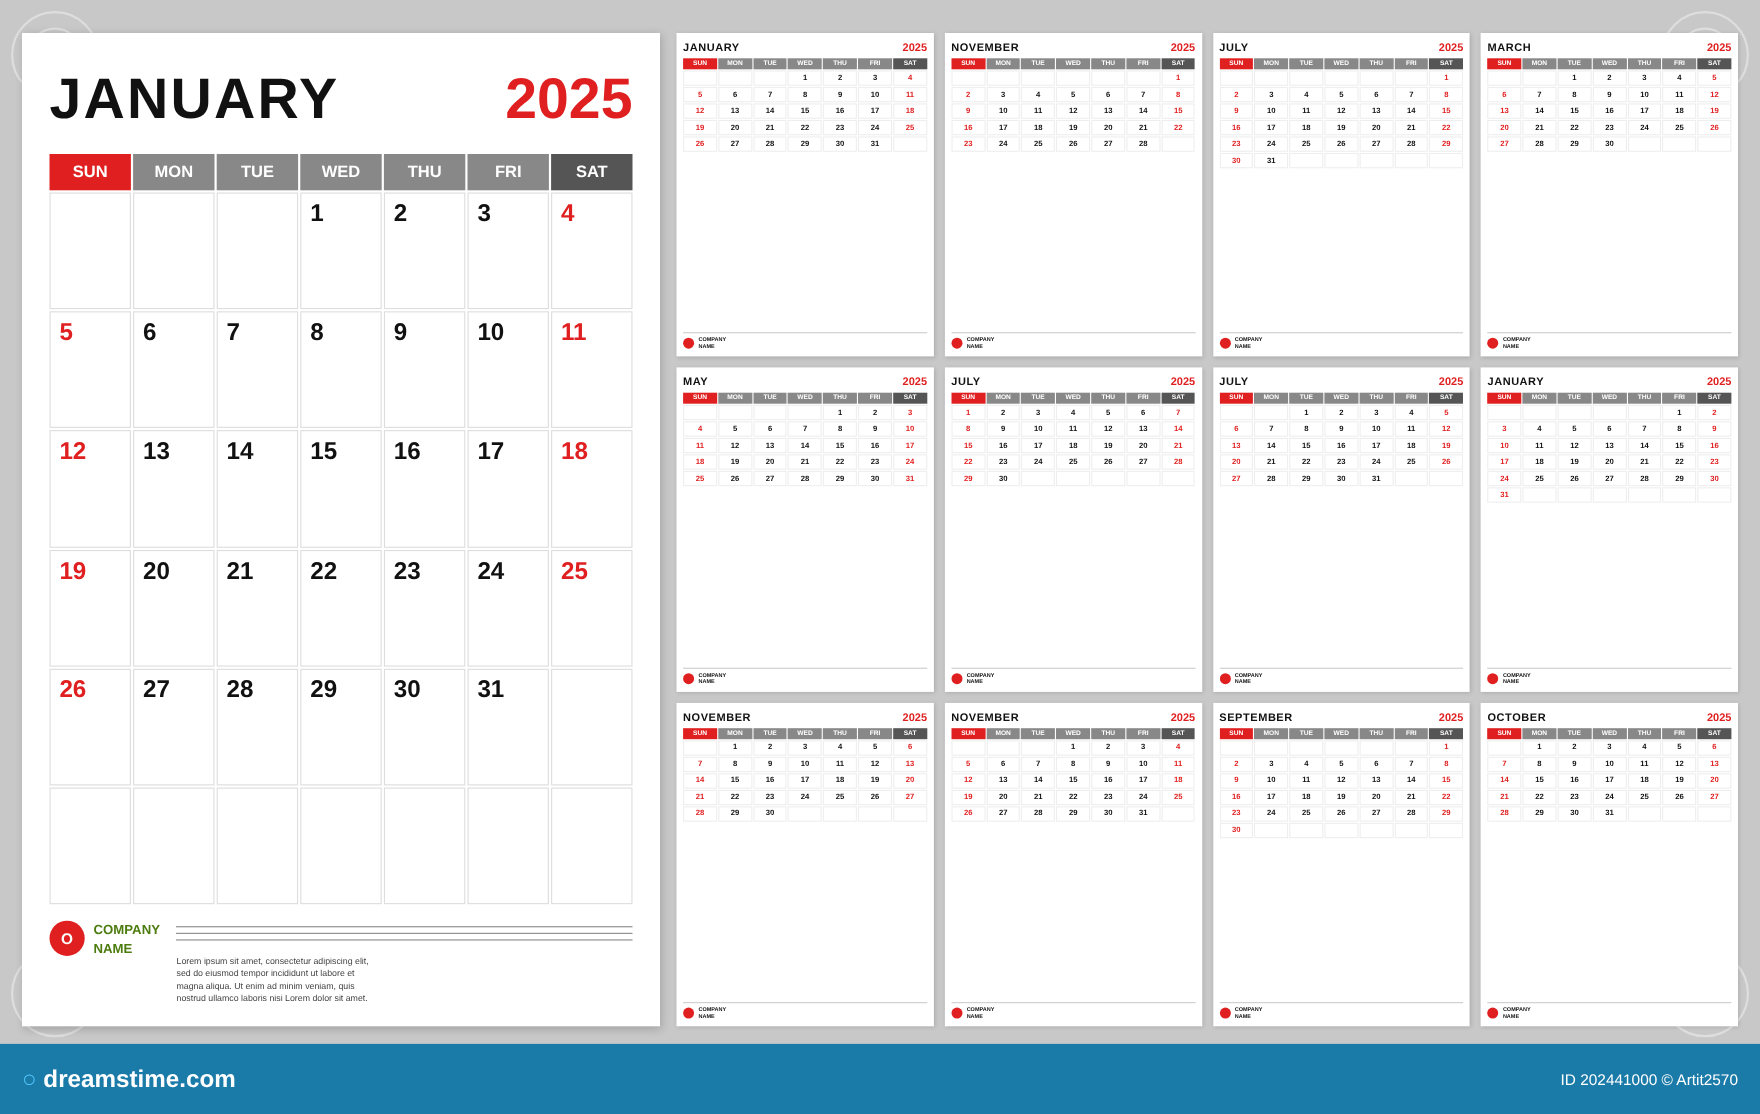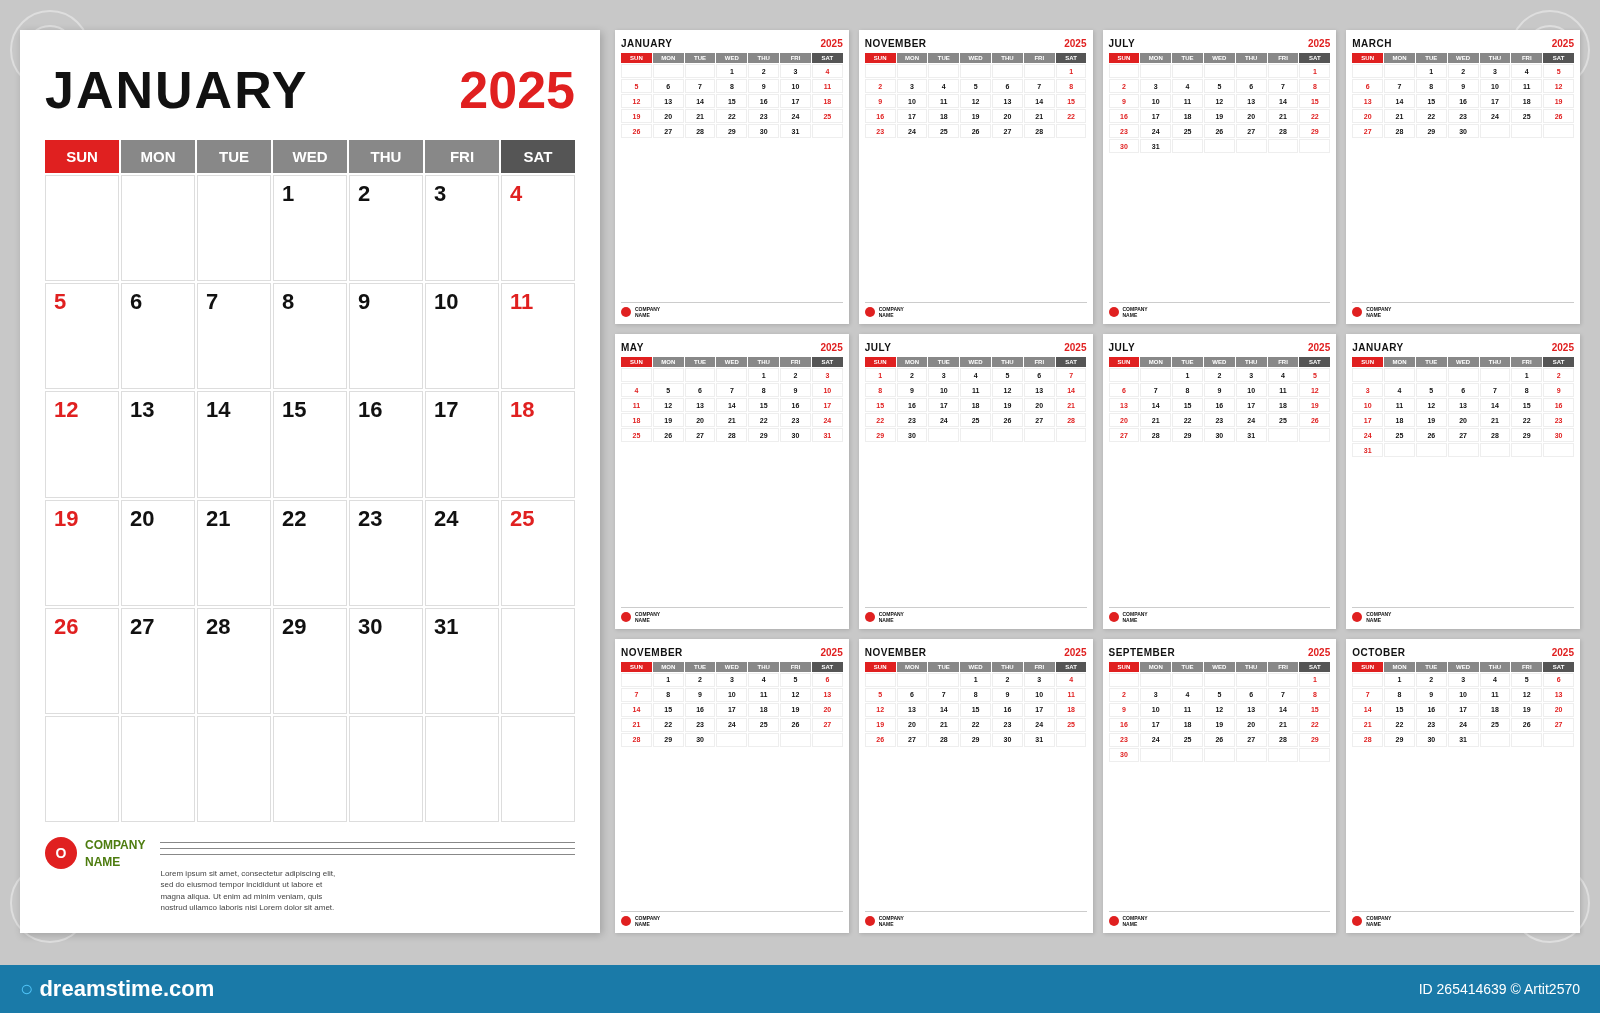--- a/index.html
+++ b/index.html
@@ -19,21 +19,21 @@
       border-radius: 50%;
       pointer-events: none;
     }
 
     
     .dreamstime-bar {
       position: absolute;
       bottom: 0;
       left: 0;
       right: 0;
-      height: 48px;
+      height: 64px;
       background: #1a7aa8;
       display: flex;
       align-items: center;
       padding: 0 20px;
       justify-content: space-between;
     }
     .dreamstime-logo {
       color: white;
       font-size: 22px;
       font-weight: bold;
@@ -1235,15 +1235,15 @@
       </div>
     </div>
 
 </div>
 
 <div class="dreamstime-bar">
   <div class="dreamstime-logo">
     <span style="color:#4fc3f7;">○</span> dreamstime.com
   </div>
   <div class="dreamstime-info">
-    <span>ID 265414639</span> <span>© Artit2570</span>
+    <span>ID 202441000</span> <span>© Artit2570</span>
   </div>
 </div>
 
 </body></html>

